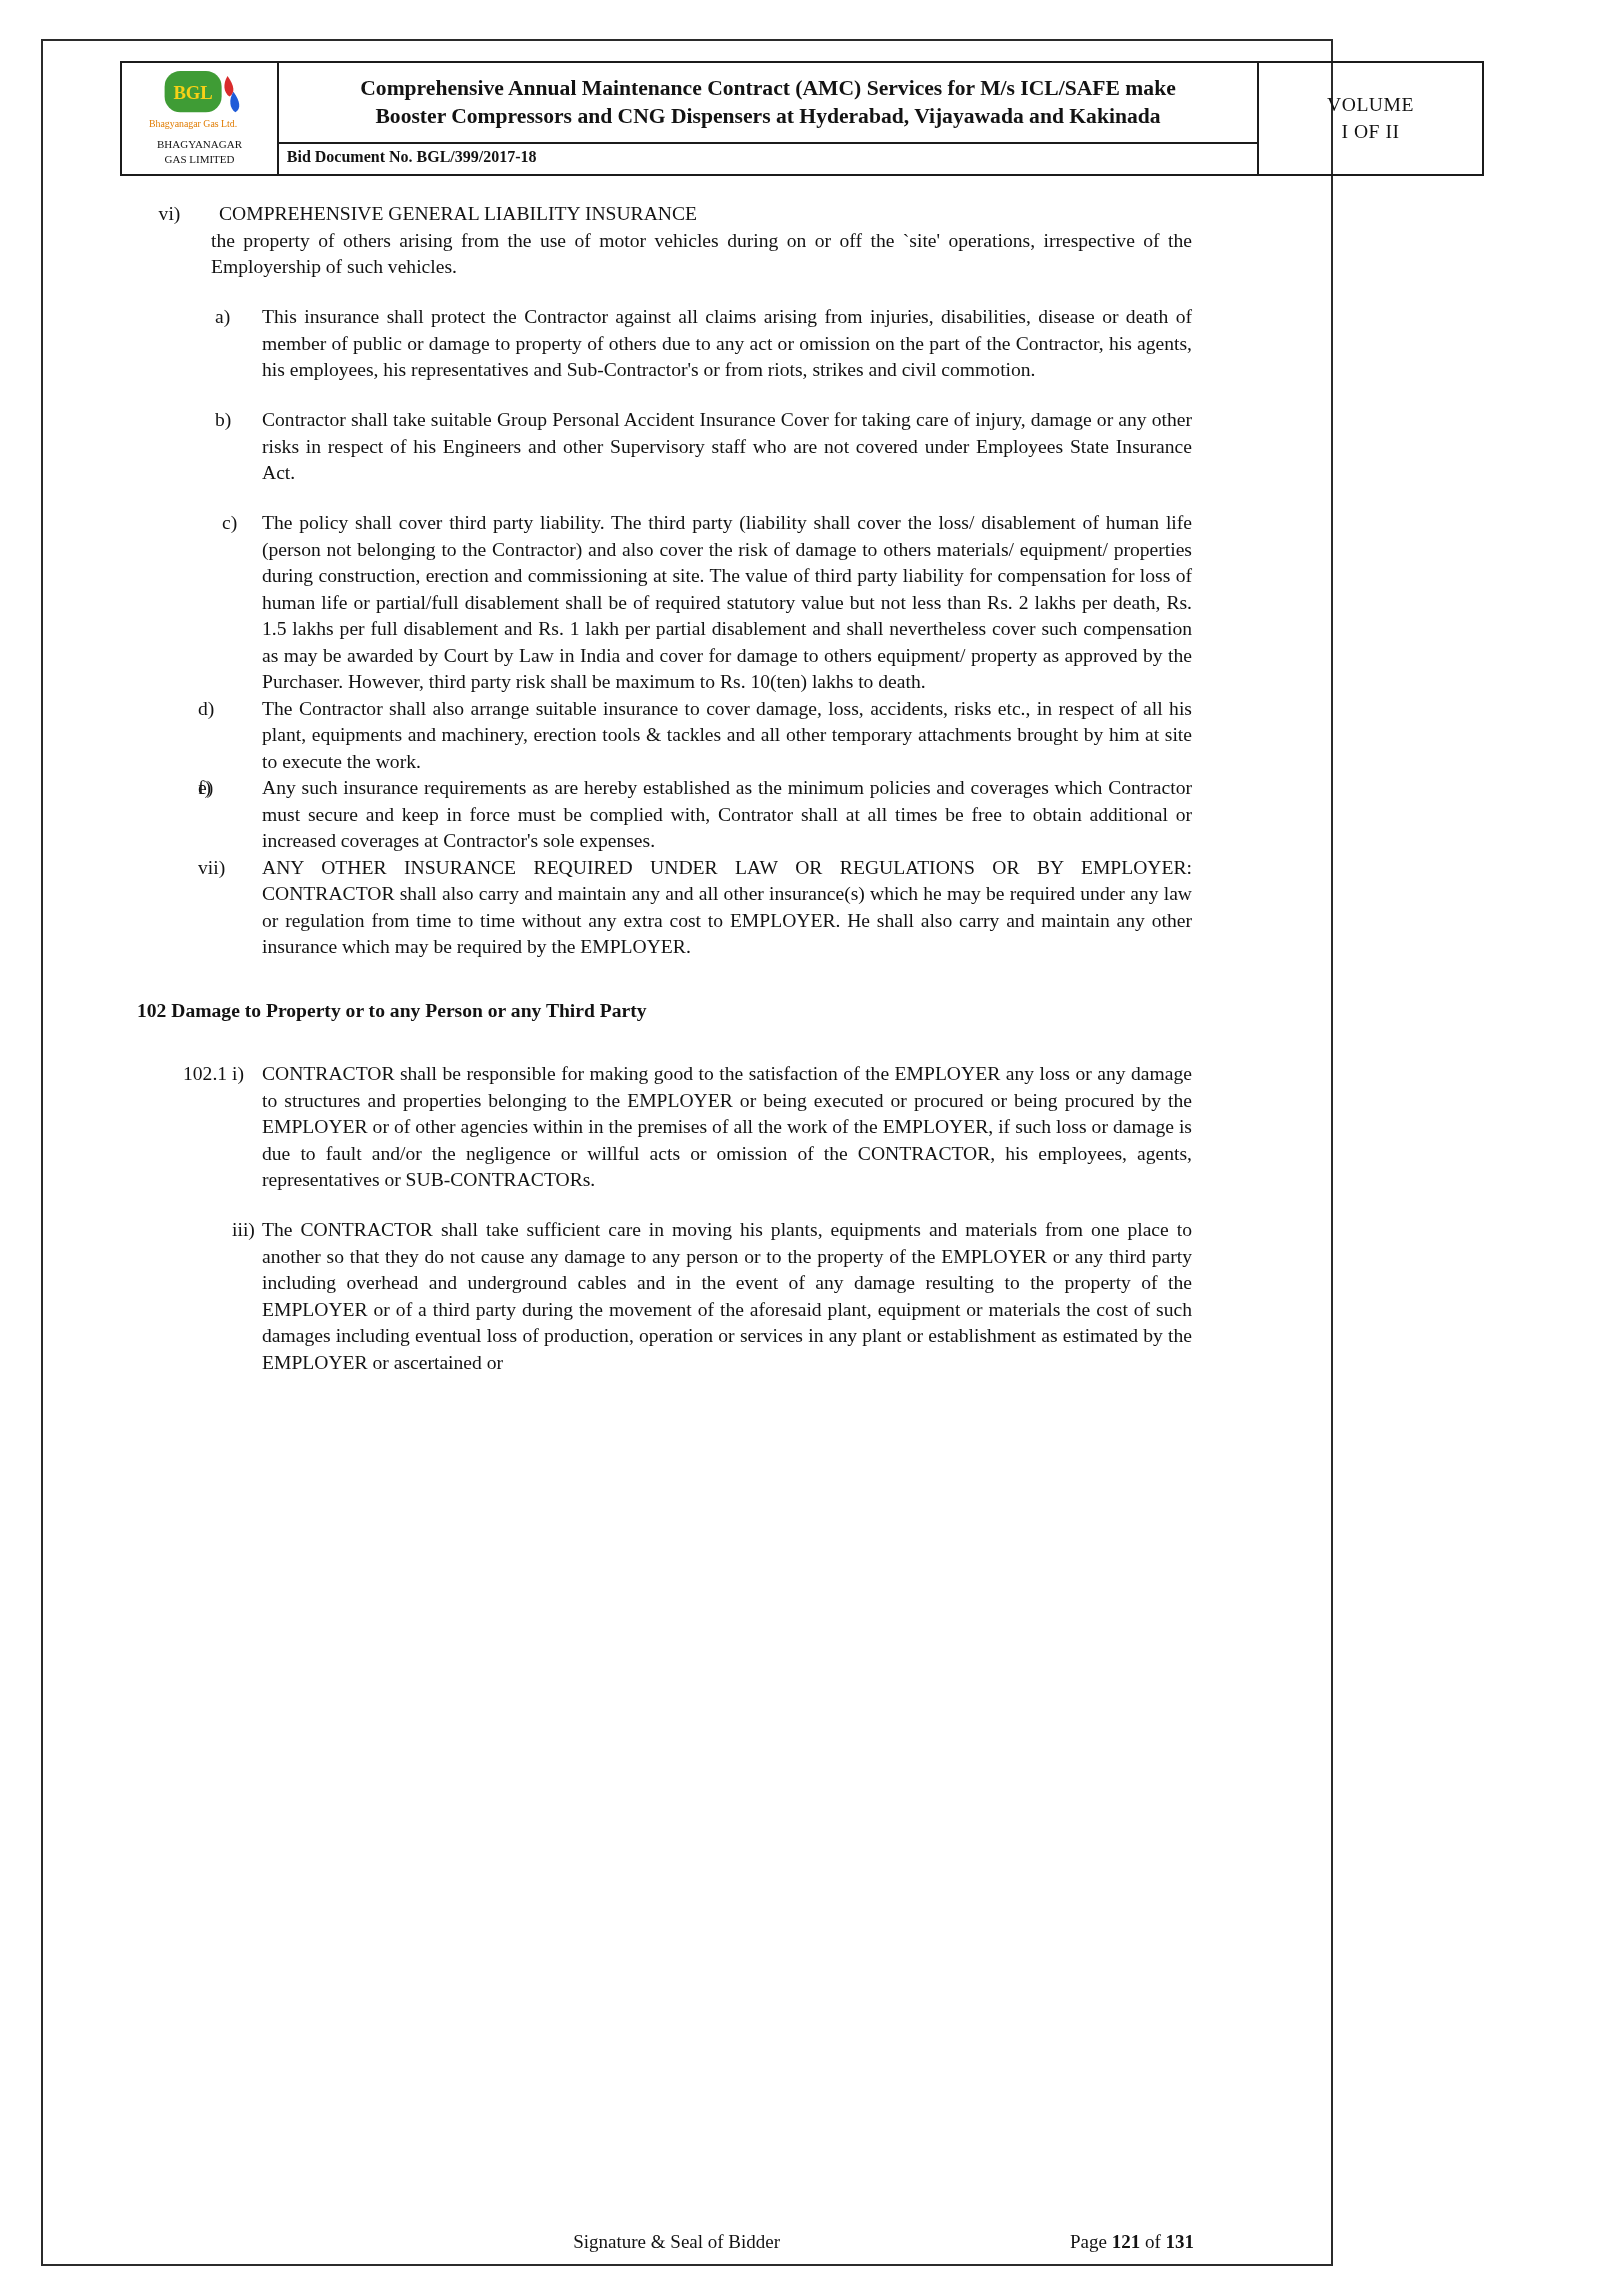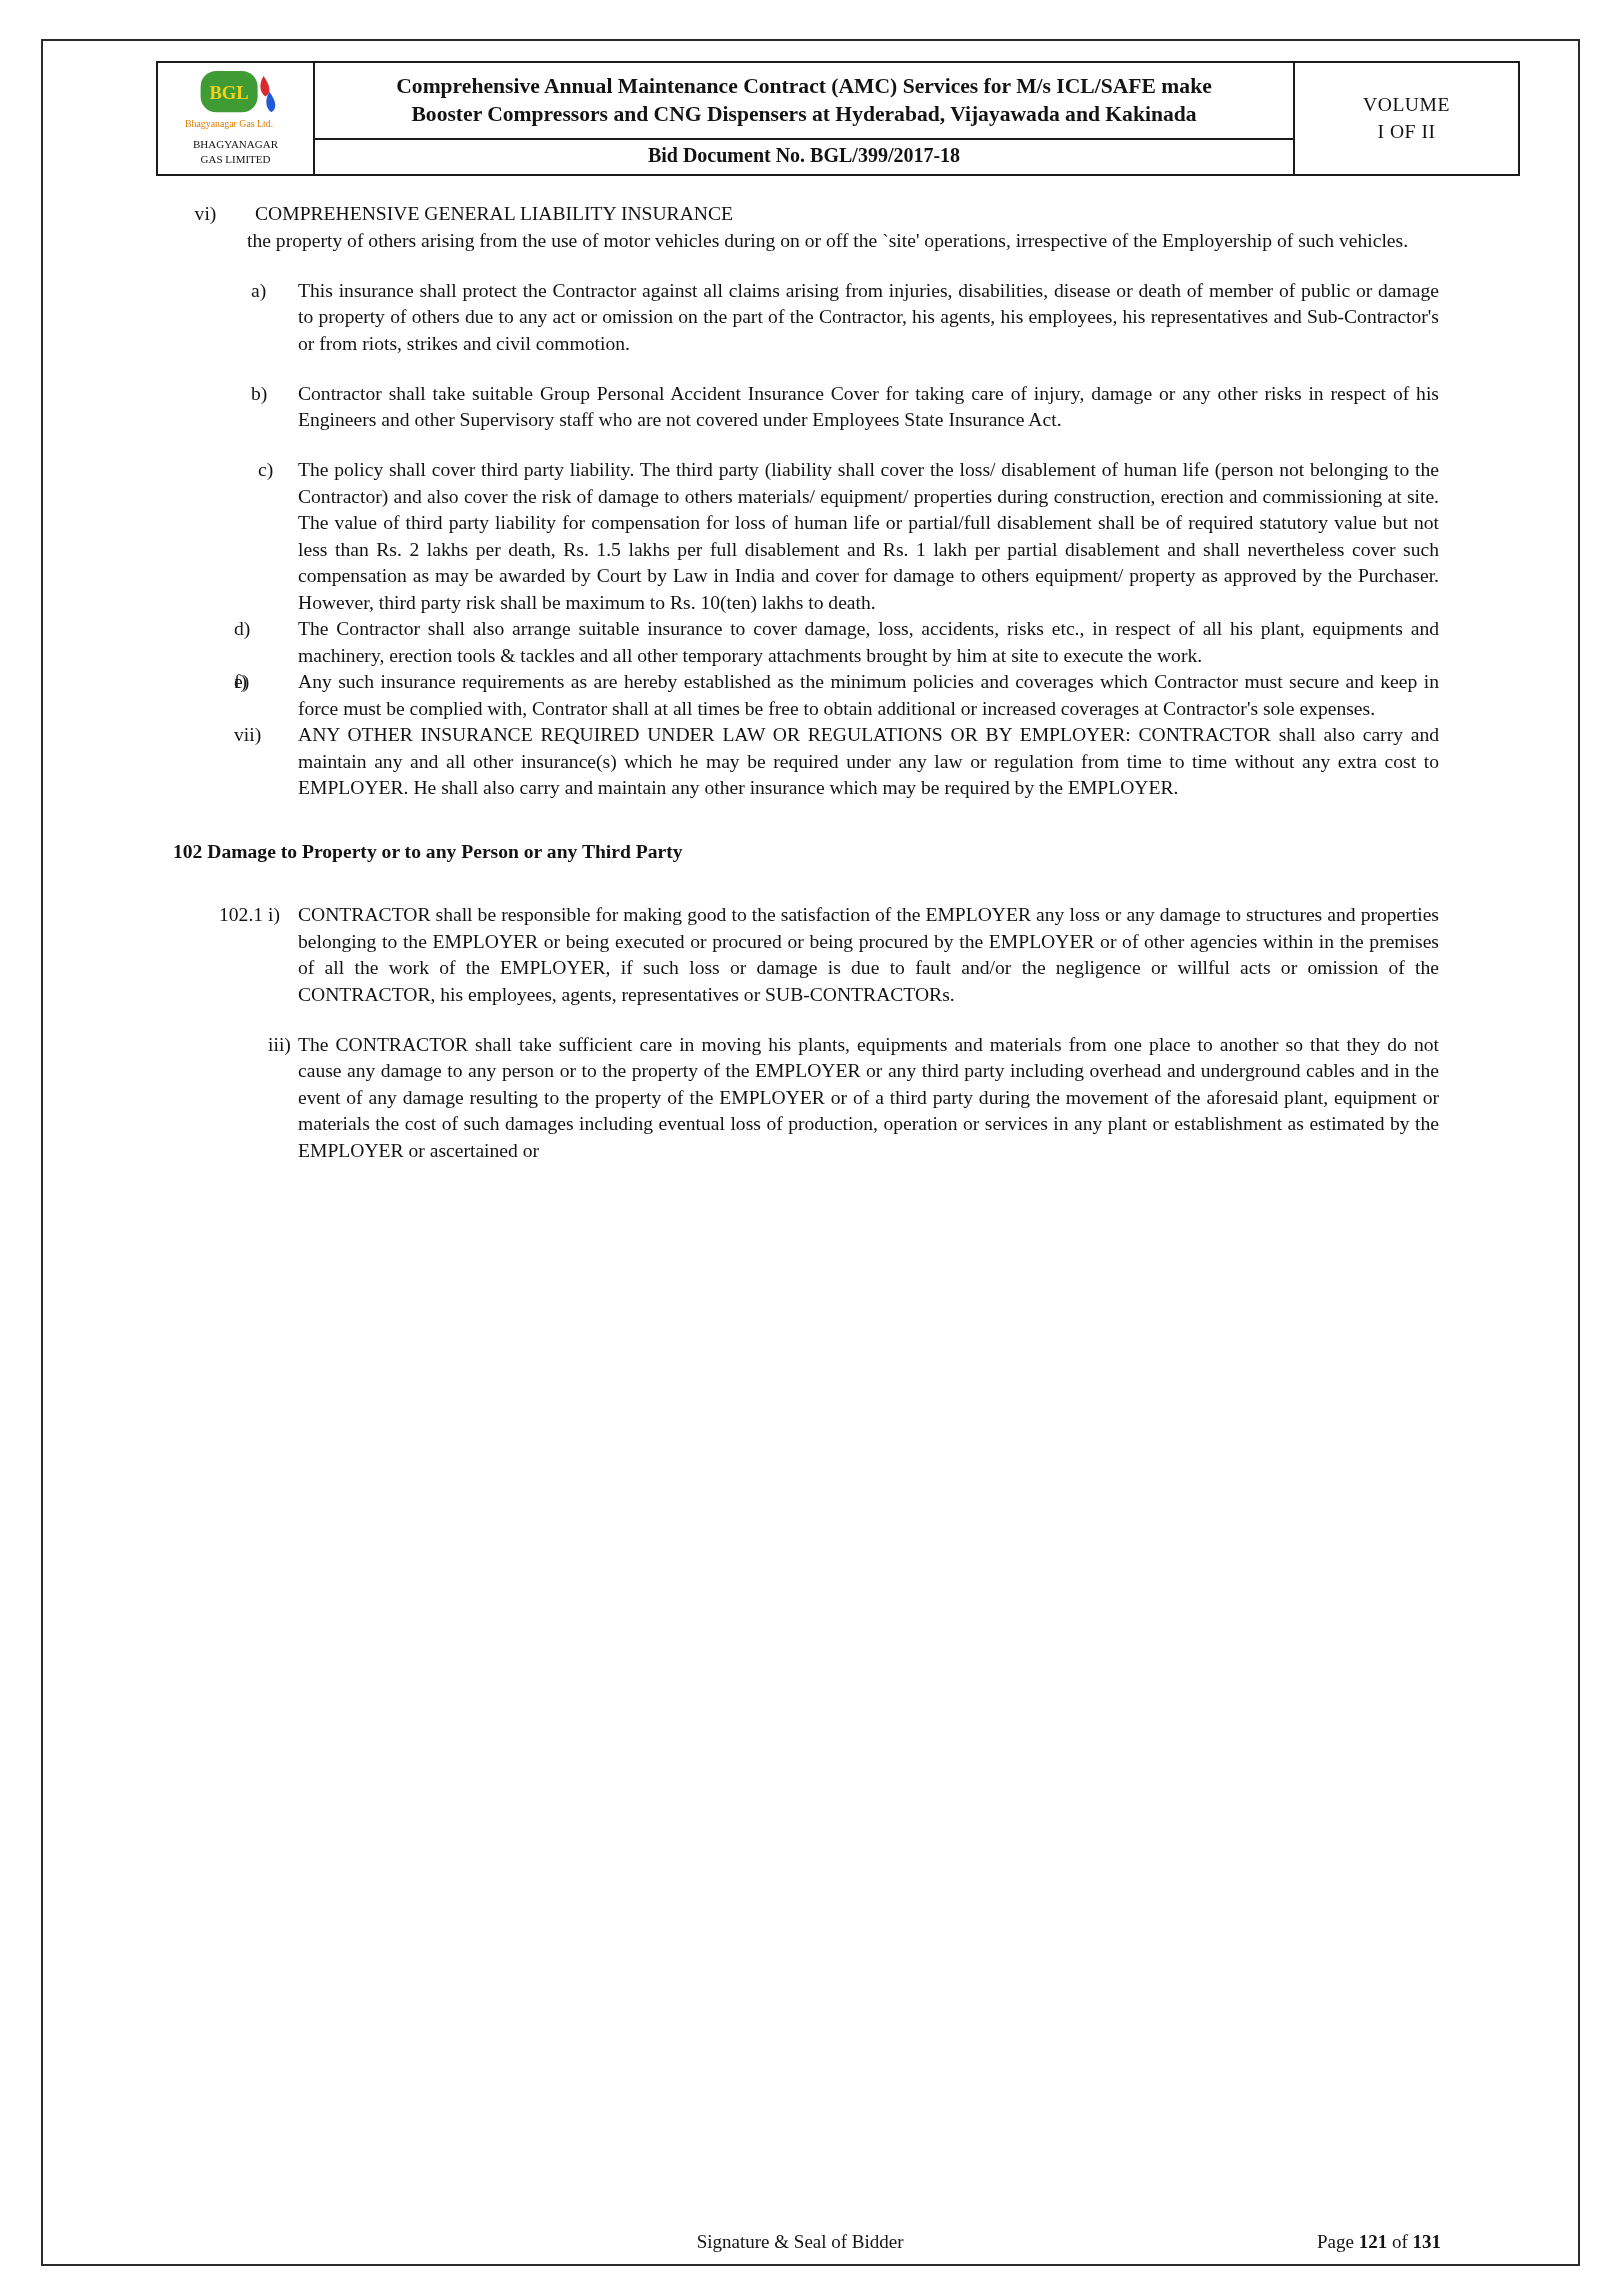--- a/index.html
+++ b/index.html
@@ -9,39 +9,38 @@
     width: 1621px;
     height: 2293px;
     background: #ffffff;
     font-family: "Liberation Serif", serif;
     color: #131313;
     overflow: hidden;
   }
   .frame {
     position: absolute;
     left: 41px; top: 39px;
-    width: 1539px; height: 2227px;
+    width: 1292px; height: 2227px;
     border: 2px solid #2b2b2b;
-    padding-left: 36px;
   }
   
   .header-table {
     border-collapse: collapse;
     table-layout: fixed;
     width: 1362px;
     margin: 19.6px 0 0 77px;
   }
   .header-table td { border: 2px solid #1b1b1b; vertical-align: middle; }
   td.logo-cell { width: 157px; text-align: center; padding: 5.9px 3.9px 7.8px 3.9px; }
   td.title-cell {
     width: 980px; text-align: center;
     font-weight: bold; font-size: 21.6px; line-height: 1.3;
     padding: 7.8px 55px;
   }
-  td.docno-cell { text-align: center; font-weight: bold; font-size: 20px; padding: 2.9px 7.8px 5.9px 7.8px; }
+  td.docno-cell { font-weight: bold; font-size: 16px; padding: 2.9px 7.8px 5.9px 7.8px; }
   td.volume-cell { width: 225px; text-align: center; font-size: 19.6px; line-height: 1.4; letter-spacing: 0.5px; }
   .org-name { font-size: 11px; line-height: 1.3; margin-top: 3.9px; }
   .logo-svg { display: block; margin: 0 auto; }
   
   .content {
     margin: 25.5px 139px 0 94px;
     font-size: 19.6px;
     line-height: 26.5px;
   }
   .block { position: relative; text-align: justify; }

